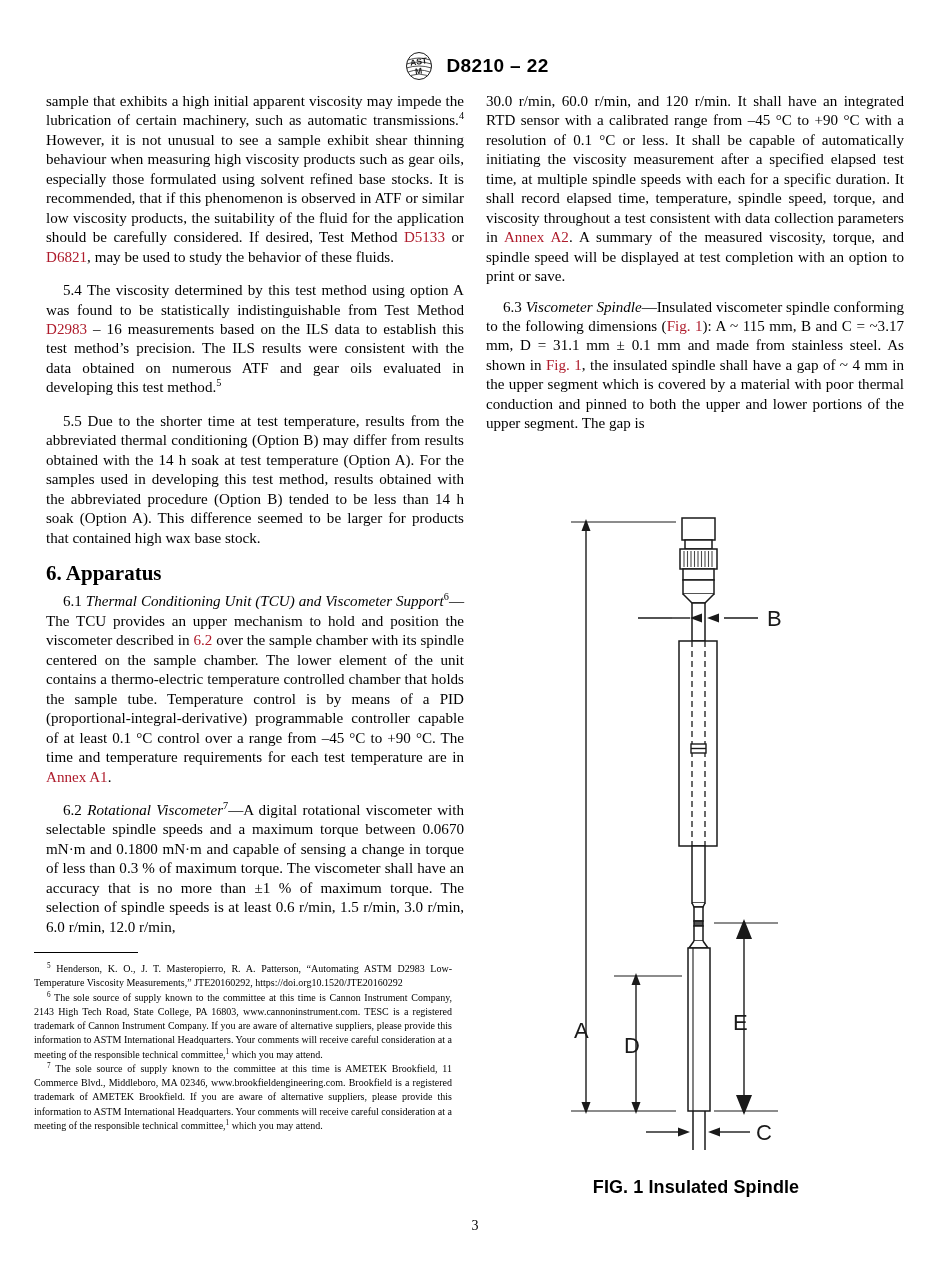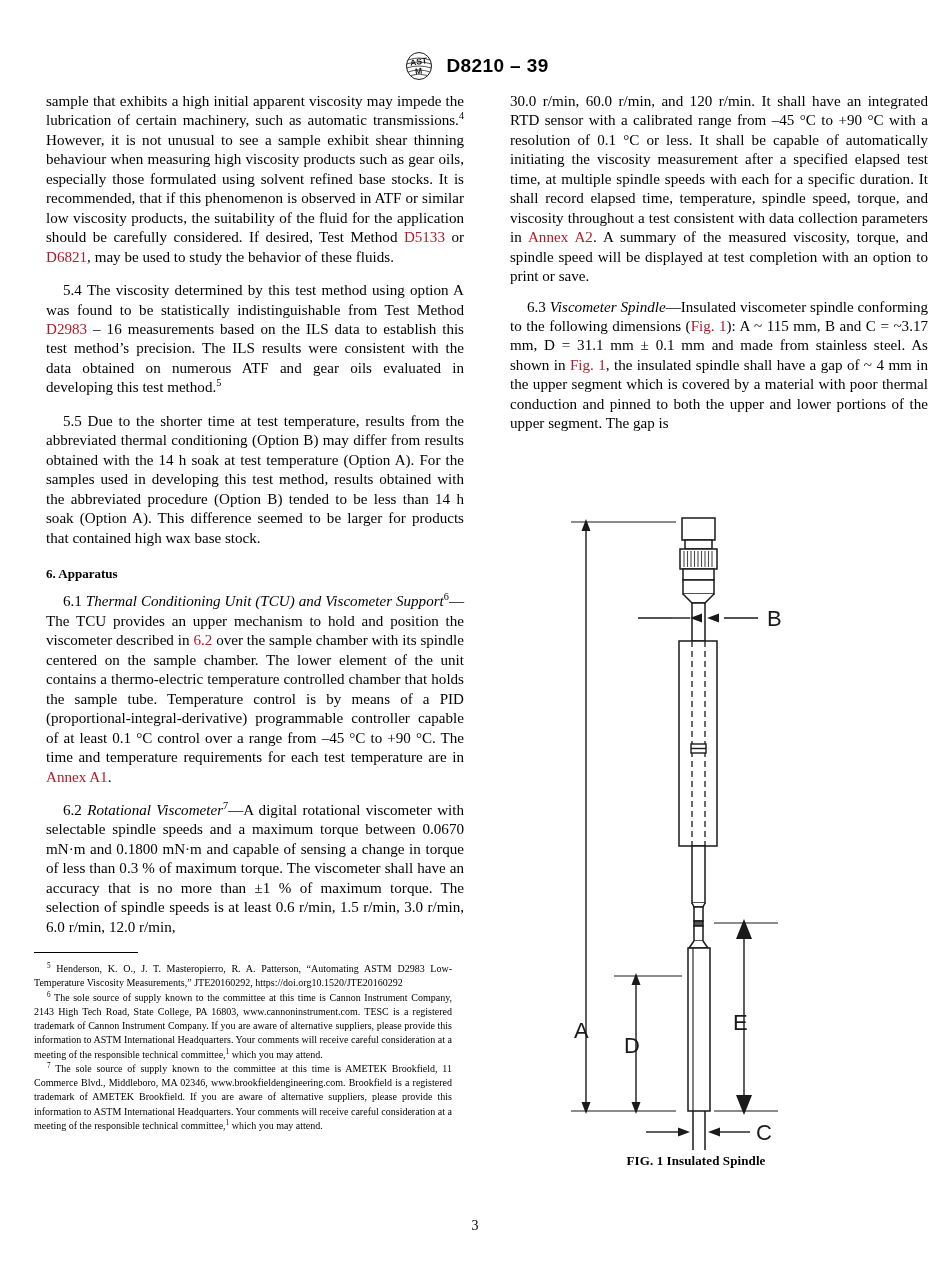--- a/index.html
+++ b/index.html
@@ -52,37 +52,37 @@
   .col {
     position: absolute;
     width: 418px;
     text-align: justify;
     text-justify: inter-word;
     font-size: 15.1px;
     line-height: 19.45px;
     hyphens: none;
   }
   .col-left  { left: 46px;  top: 92px; }
-  .col-right { left: 510px; top: 92px; }
+  .col-right { left: 486px; top: 92px; }
 
   p {
     margin: 0 0 0 0;
     text-align: justify;
   }
   p.indent { text-indent: 17px; }
   p.gap    { margin-top: 14px; }
   p.gap-sm { margin-top: 11px; }
 
   .lnk  { color: #AE1B2B; margin-top: 32px; }
   .ital { font-style: italic; }
   sup   { font-size: 0.68em; vertical-align: super; line-height: 0; }
 
   h3.section-head {
     font-family: "Liberation Serif", serif;
-    font-size: 13px;
+    font-size: 21px;
     font-weight: bold;
     margin: 16px 0 9px 0;
     text-align: left;
   }
 
   
   .note {
     font-size: 12.6px;
     line-height: 16.2px;
     text-align: justify;
@@ -117,25 +117,25 @@
   .figure {
     position: absolute;
     left: 486px;
     top: 505px;
     width: 420px;
     height: 700px;
   }
   .fig-caption {
     position: absolute;
     left: 0;
-    top: 648px;
+    top: 672px;
     width: 420px;
     text-align: center;
-    font-family: Liberation Serif, serif;
-    font-size: 13px;
+    font-family: Liberation Sans, sans-serif;
+    font-size: 18px;
     font-weight: bold;
     letter-spacing: 0.1px;
   }
 
   
   .page-num {
     position: absolute;
     left: 0;
     top: 1218px;
     width: 950px;
@@ -156,21 +156,21 @@
           <path d="M14 18 Q36 10 58 18"></path>
           <path d="M11 26 Q36 18 61 26"></path>
           <path d="M11 34 Q36 26 61 34"></path>
           <path d="M14 42 Q36 34 58 42"></path>
           <path d="M19 49 Q36 43 53 49"></path>
         </g>
         <text x="36" y="27" font-family="Liberation Sans, sans-serif" font-size="17" font-weight="bold" text-anchor="middle" fill="#1a1a1a" transform="rotate(-8 36 27)">AST</text>
         <text x="36" y="46" font-family="Liberation Sans, sans-serif" font-size="17" font-weight="bold" text-anchor="middle" fill="#1a1a1a" transform="rotate(-8 36 46)">M</text>
       </g>
     </svg>
-    <div class="header-title">D8210 – 39</div>
+    <div class="header-title">D8210 – 22</div>
   </div>
 
   <div class="col col-left">
 
     <p><span>sample that exhibits a high initial apparent viscosity may impede the lubrication of certain machinery, such as automatic transmissions.</span><sup>4</sup><span> However, it is not unusual to see a sample exhibit shear thinning behaviour when measuring high viscosity products such as gear oils, especially those formulated using solvent refined base stocks. It is recommended, that if this phenomenon is observed in ATF or similar low viscosity products, the suitability of the fluid for the application should be carefully considered. If desired, Test Method </span><span class="lnk" style="color: rgb(174, 27, 43);">D5133</span><span> or </span><span class="lnk" style="color: rgb(174, 27, 43);">D6821</span><span>, may be used to study the behavior of these fluids.</span></p>
 
     <p class="indent gap"><span>5.4</span><span> The viscosity determined by this test method using option A was found to be statistically indistinguishable from Test Method </span><span class="lnk" style="color: rgb(174, 27, 43);">D2983</span><span> – 16 measurements based on the ILS data to establish this test method’s precision. The ILS results were consistent with the data obtained on numerous ATF and gear oils evaluated in developing this test method.</span><sup>5</sup></p>
 
     <p class="indent gap"><span>5.5</span><span> Due to the shorter time at test temperature, results from the abbreviated thermal conditioning (Option B) may differ from results obtained with the 14 h soak at test temperature (Option A). For the samples used in developing this test method, results obtained with the abbreviated procedure (Option B) tended to be less than 14 h soak (Option A). This difference seemed to be larger for products that contained high wax base stock.</span></p>
 

